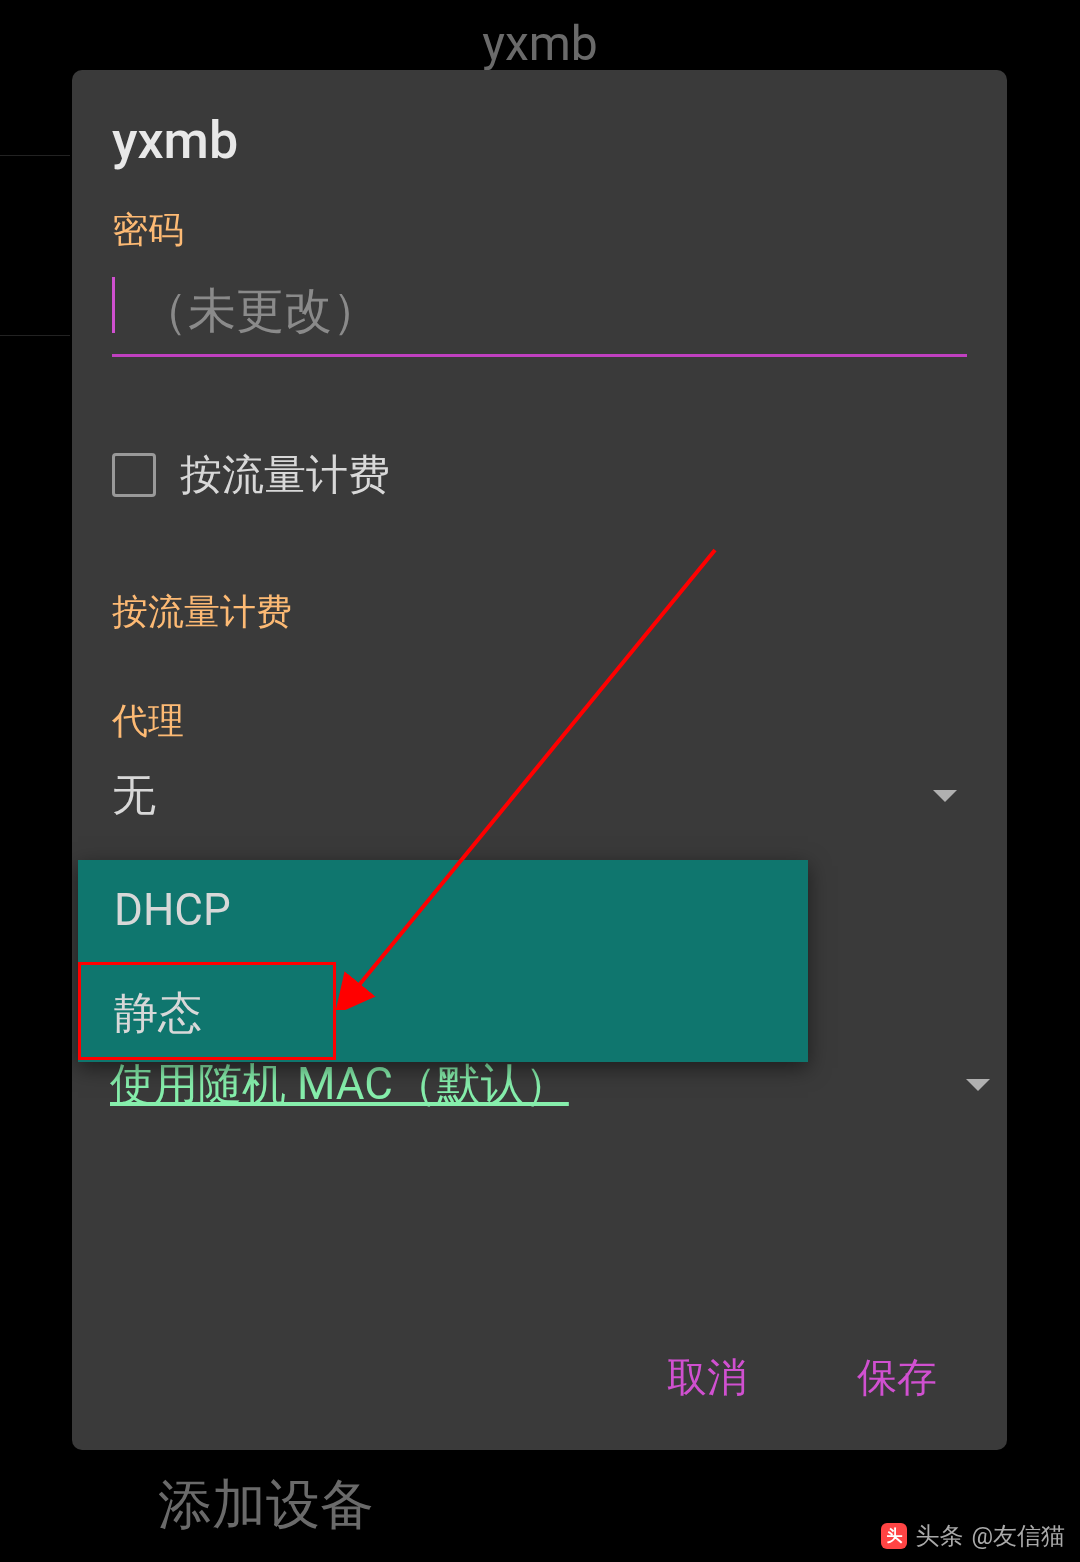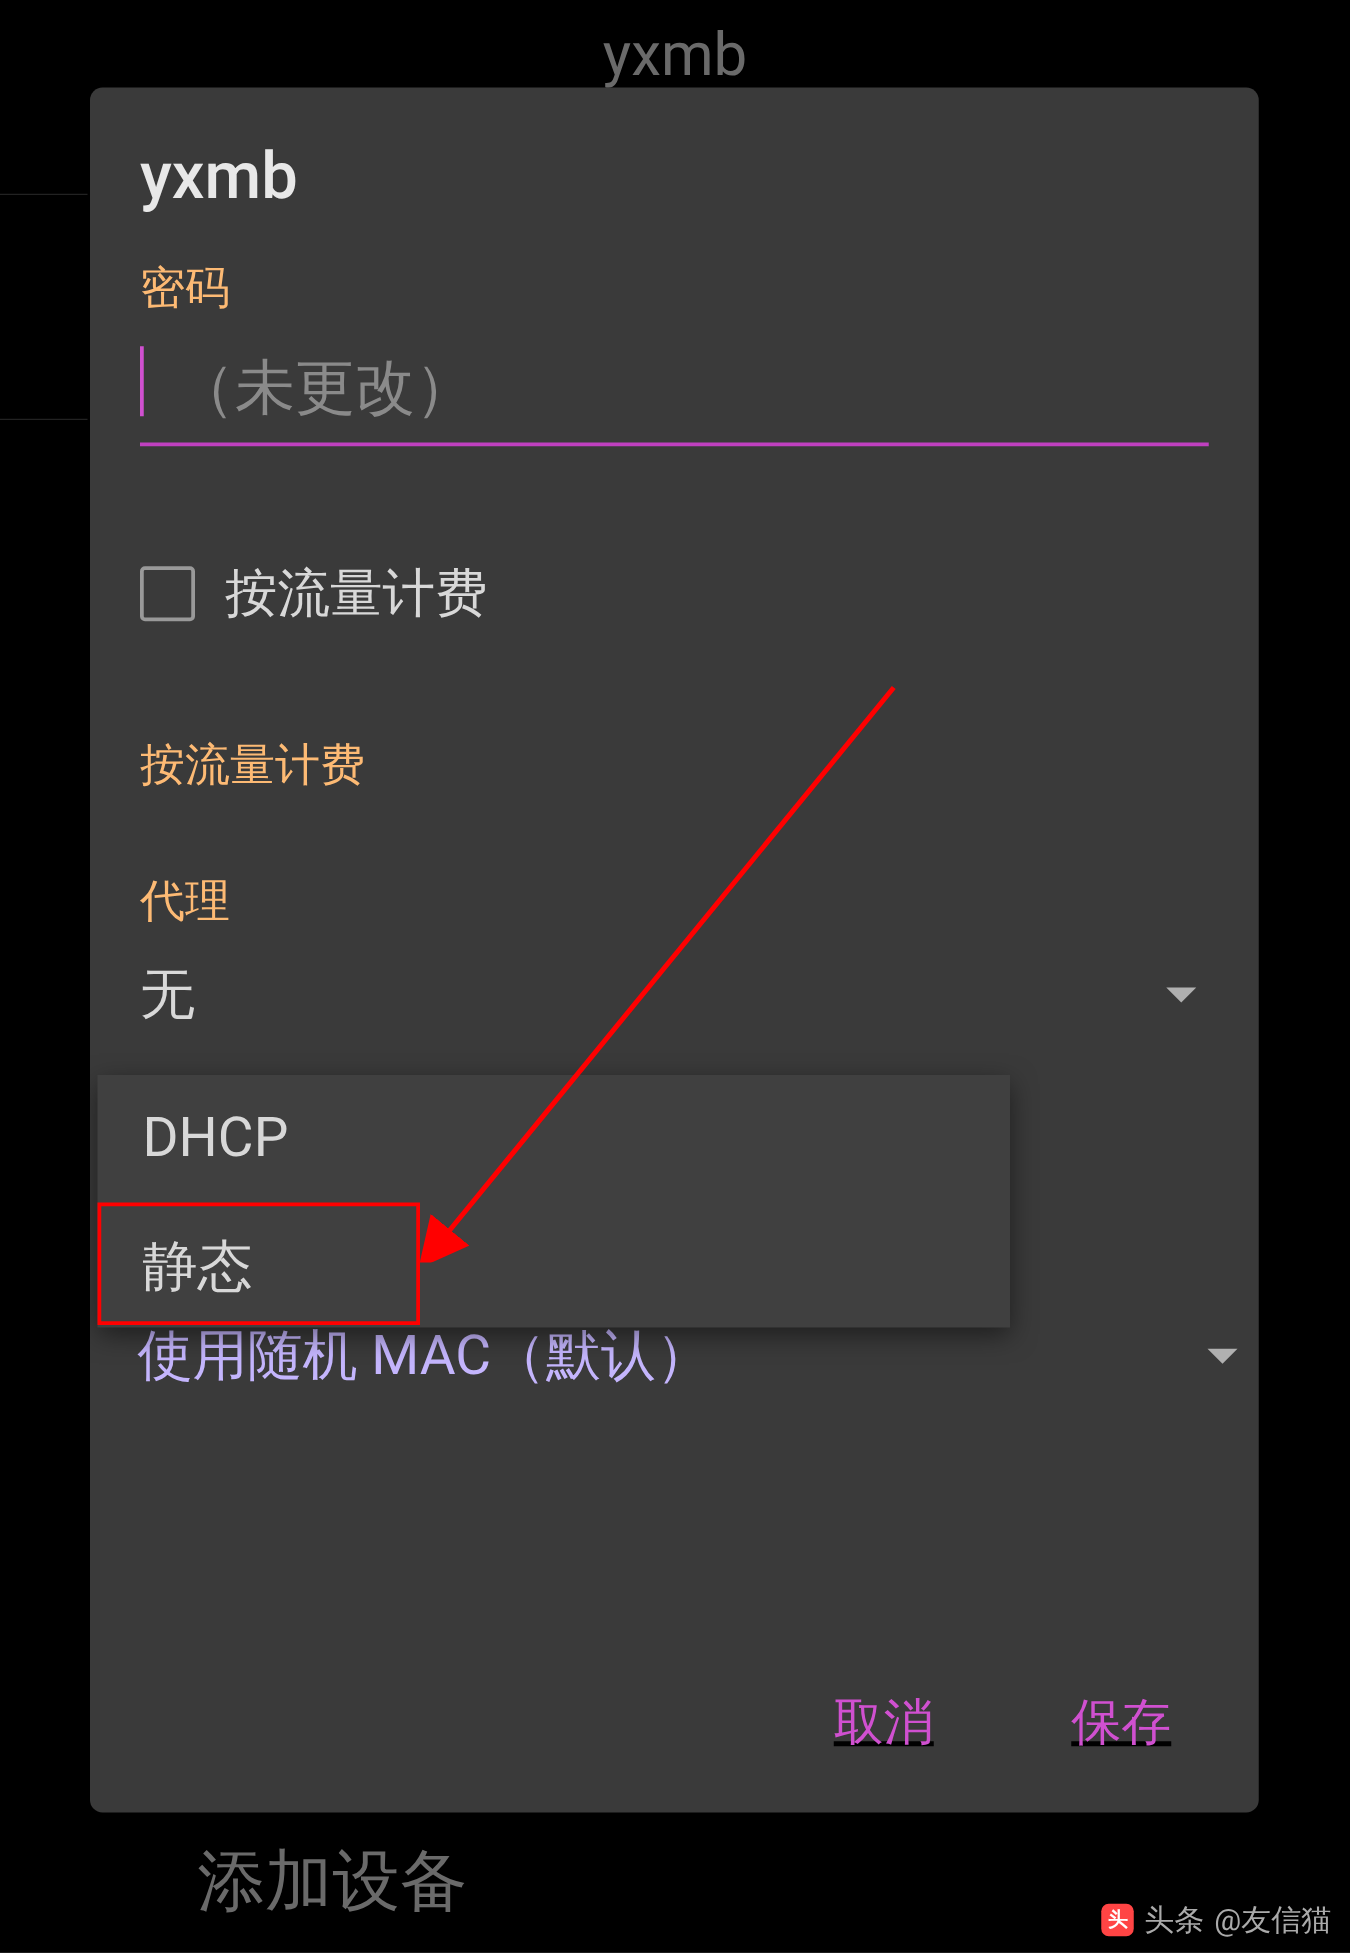--- a/index.html
+++ b/index.html
@@ -114,21 +114,21 @@
       border-left: 12px solid transparent;
       border-right: 12px solid transparent;
       border-top: 12px solid #b0b0b0;
     }
     .dropdown-popup {
       position: absolute;
       left: 78px;
       top: 860px;
       width: 730px;
       height: 202px;
-      background: #404040;
+      background: #0f766e;
       box-shadow: 0 6px 20px rgba(0,0,0,0.5);
       z-index: 10;
     }
     .dropdown-item {
       padding: 24px 36px;
       color: #d8d8d8;
       font-size: 44px;
       cursor: pointer;
     }
     .highlight-box {
@@ -153,30 +153,30 @@
     .random-mac {
       position: absolute;
       left: 110px;
       top: 1055px;
       display: flex;
       width: 880px;
       justify-content: space-between;
       align-items: center;
     }
     .random-mac-text {
-      color: #c4b5fd;
+      color: #86efac;
       font-size: 44px;
+      text-decoration: underline;
     }
     .dialog-buttons {
       position: absolute;
       right: 50px;
       bottom: 35px;
       display: flex;
       gap: 70px;
-      text-decoration: underline;
     }
     .dialog-btn {
       background: transparent;
       border: none;
       color: #d050d0;
       font-size: 40px;
       cursor: pointer;
       padding: 10px 20px;
     }
     .watermark {

